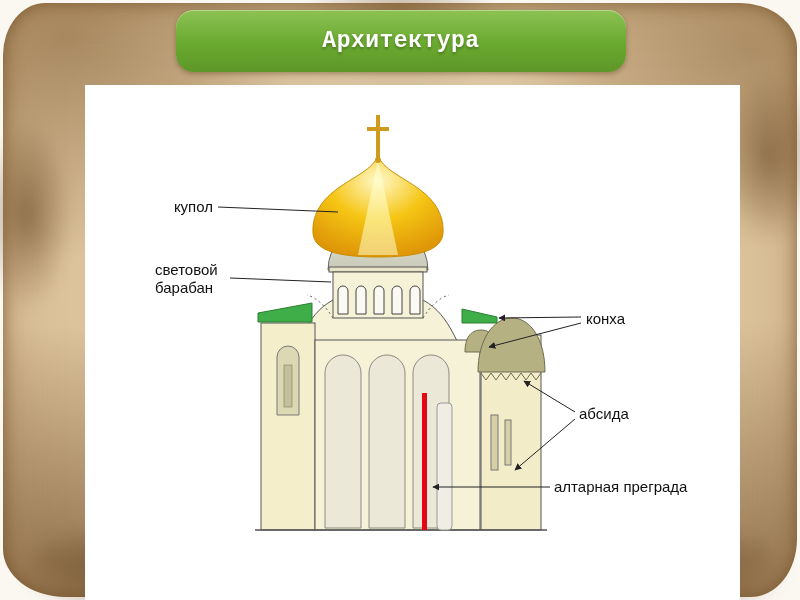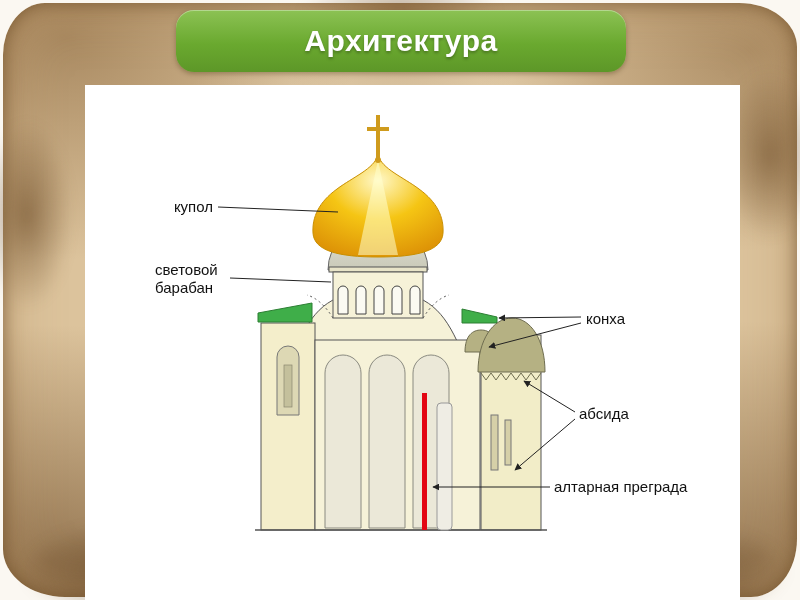--- a/index.html
+++ b/index.html
@@ -27,22 +27,23 @@
   .b3{left:20px;bottom:-20px;width:220px;height:100px;background:radial-gradient(closest-side,rgba(80,48,16,.55),transparent);}
   .b4{right:10px;bottom:-18px;width:200px;height:95px;background:radial-gradient(closest-side,rgba(80,48,16,.5),transparent);}
   .b5{left:300px;top:-25px;width:200px;height:70px;background:radial-gradient(closest-side,rgba(110,75,35,.4),transparent);}
   .title-banner{
     position:absolute;left:176px;top:10px;width:450px;height:62px;border-radius:18px;
     background:linear-gradient(180deg,#8cc254 0%,#6aa92f 55%,#5d9728 100%);
     box-shadow:0 2px 5px rgba(60,40,10,.35), inset 0 1px 0 rgba(255,255,255,.35);
     display:flex;align-items:center;justify-content:center;
   }
   .title-text{
-    color:#ffffff;font-size:30px;font-weight:bold;letter-spacing:.5px;
+    color:#ffffff;font-size:23px;font-weight:bold;letter-spacing:.5px;
     text-shadow:0 2px 3px rgba(0,0,0,.28);
+    font-family:Liberation Mono, monospace;
   }
   .panel{
     position:absolute;left:85px;top:85px;width:655px;height:584px;background:#ffffff;
   }
   .panel svg{display:block;}
   svg text{font-family:"Liberation Sans",sans-serif;font-size:15px;fill:#111;}
 </style>
 </head>
 <body>
 

